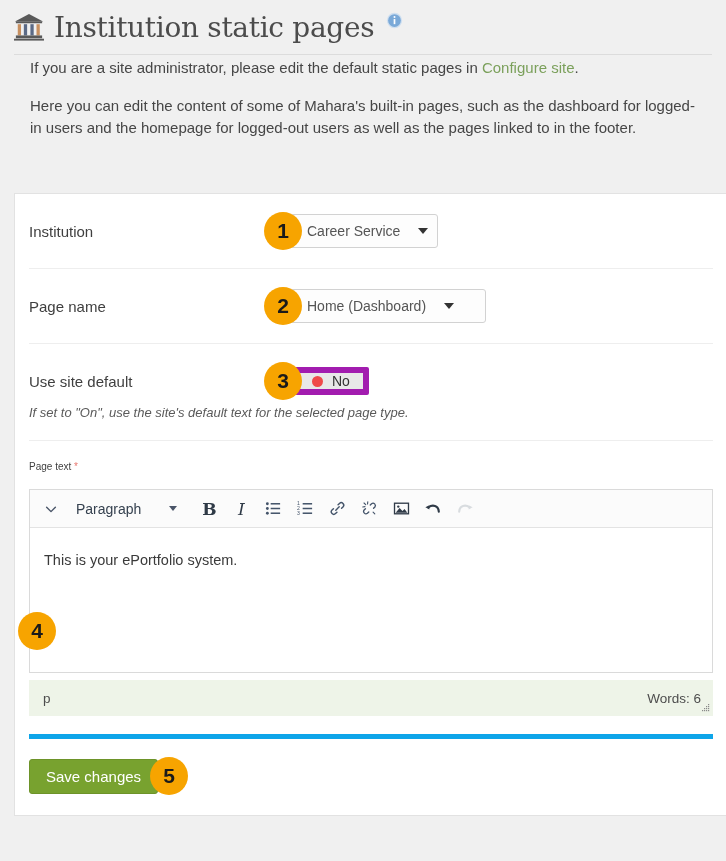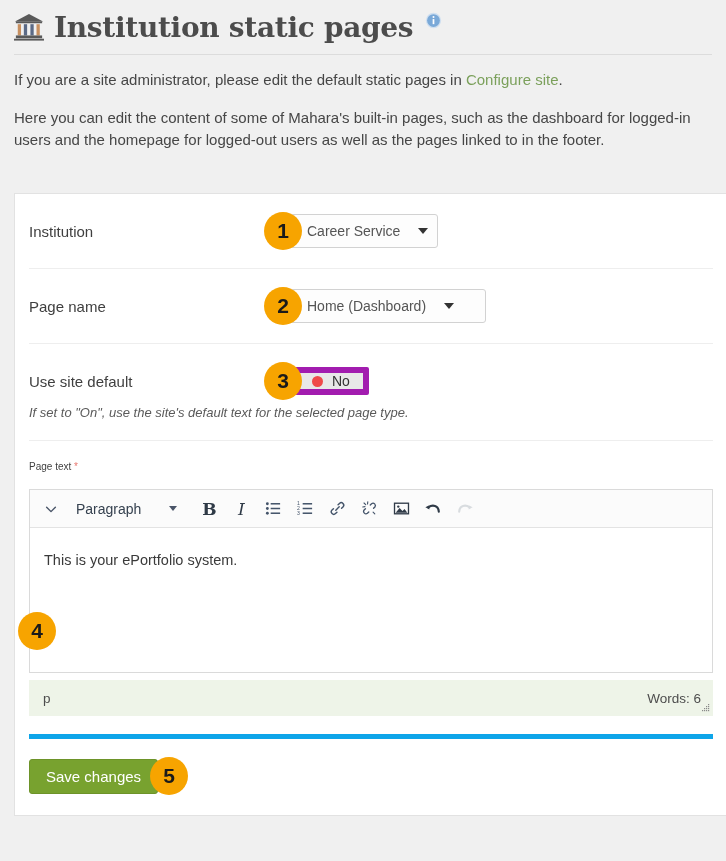--- a/index.html
+++ b/index.html
@@ -26,43 +26,43 @@
   }
   .inst-icon {
     width: 30px; height: 30px;
     margin-right: 10px;
     flex: 0 0 auto;
     display:block;
   }
   .page-title {
     font-family: "DejaVu Serif", "Liberation Serif", serif;
     font-size: 28px;
-    font-weight: bold;
+    font-weight: normal;
     color: #4c4c4c;
     letter-spacing: -0.3px;
     white-space: nowrap;
   }
   .info-icon {
     margin-left: 12px;
     width: 17px; height: 17px;
     display:block;
     flex: 0 0 auto;
     align-self: flex-start;
     margin-top: 6px;
   }
   .header-rule {
     height: 1px;
     background: #dcdcdc;
     margin: 6px 14px 0 14px;
   }
 
   
   .intro {
-    padding: 0 14px;
-    margin-top: 14px;
+    padding: 0 30px;
+    margin-top: 2px;
   }
   .intro p {
     margin: 0 0 16px 0;
     font-size: 15px;
     line-height: 1.45;
     color: #464646;
   }
   .intro a {
     color: #7ba05b;
     text-decoration: none;

